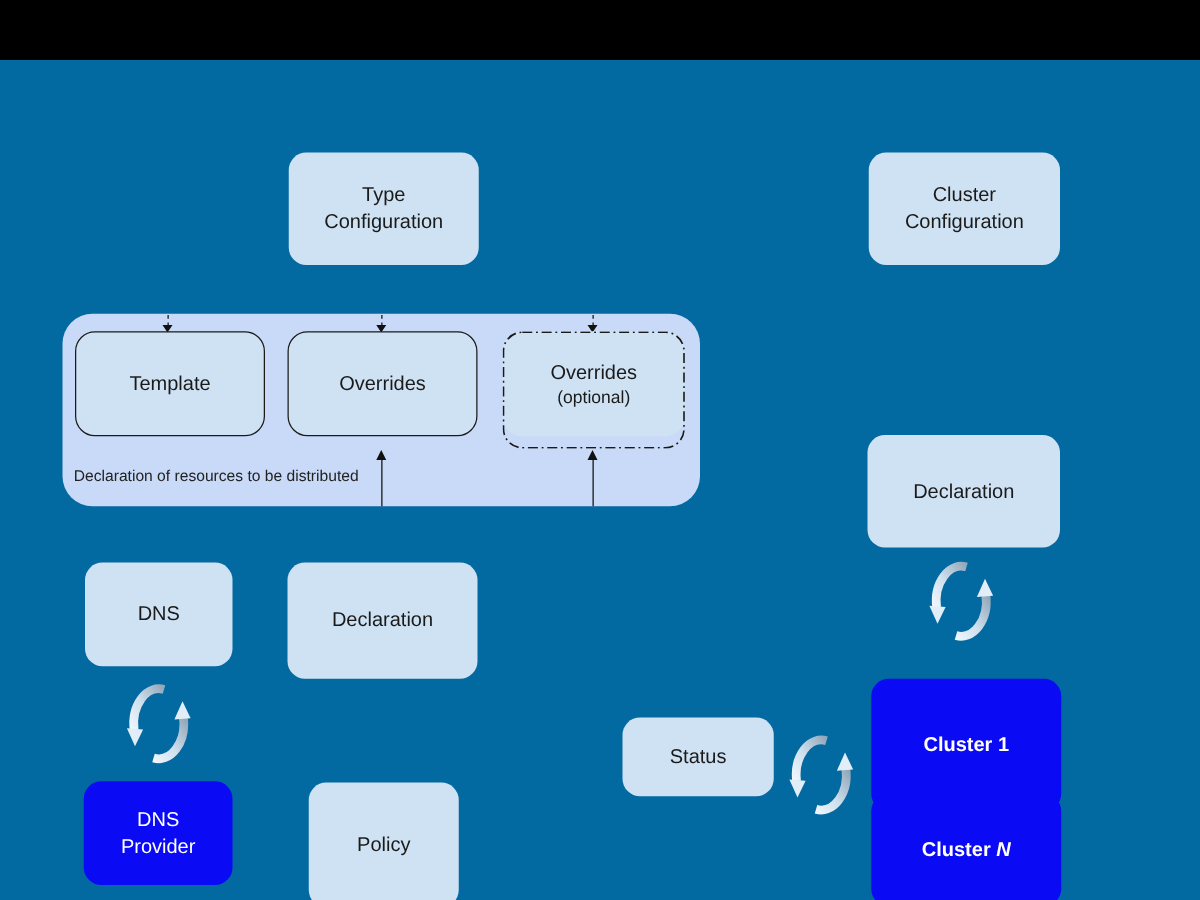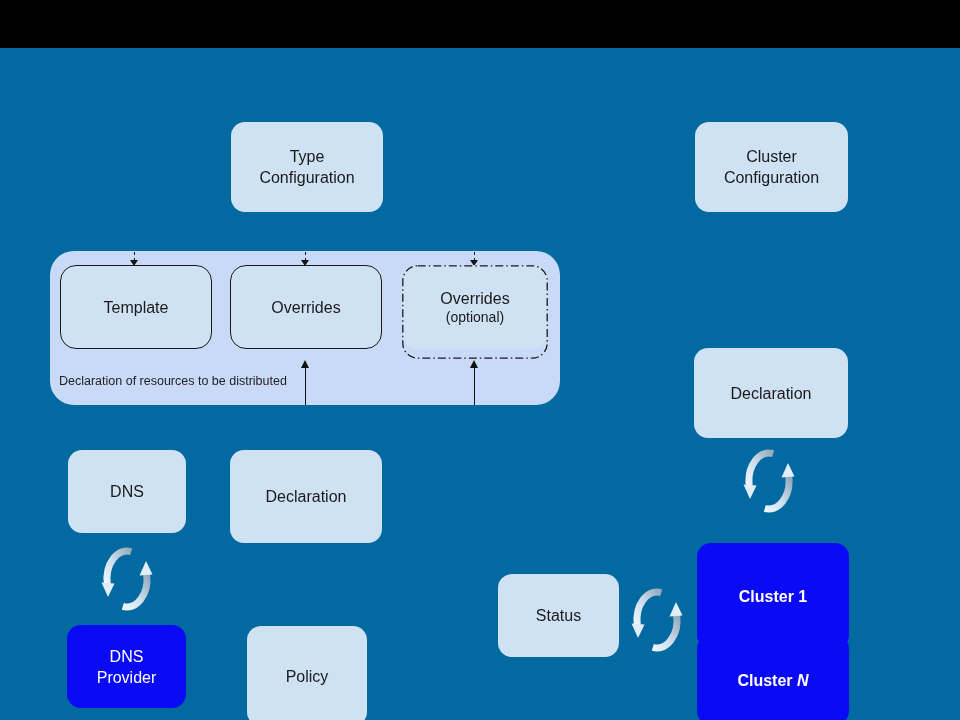--- a/index.html
+++ b/index.html
@@ -175,21 +175,21 @@
   </div>
 
   <div class="box light" style="left:230px;top:402px;width:152px;height:93px">
     <span class="box-label">Declaration</span>
   </div>
 
   <div class="box light" style="left:247px;top:578px;width:120px;height:100px">
     <span class="box-label">Policy</span>
   </div>
 
-  <div class="box light" style="left:498px;top:526px;width:121px;height:83px">
+  <div class="box light" style="left:498px;top:526px;width:121px;height:63px">
     <span class="box-label">Status</span>
   </div>
 
   <svg class="sync" style="left:628px;top:535px" width="58" height="74" viewBox="0 0 58 74">
     <path d="M33.2 9.6 A20 28 0 0 0 9.3 41.9" fill="none" stroke="url(#syncGrad)" stroke-width="7"></path>
     <polygon points="3.5,40.5 16.5,41.5 10,55" fill="#e2eef7"></polygon>
     <path d="M24.8 64.4 A20 28 0 0 0 48.7 32.1" fill="none" stroke="url(#syncGrad)" stroke-width="7"></path>
     <polygon points="41.5,33.5 54.5,32.5 48,19" fill="#e2eef7"></polygon>
   </svg>
 

